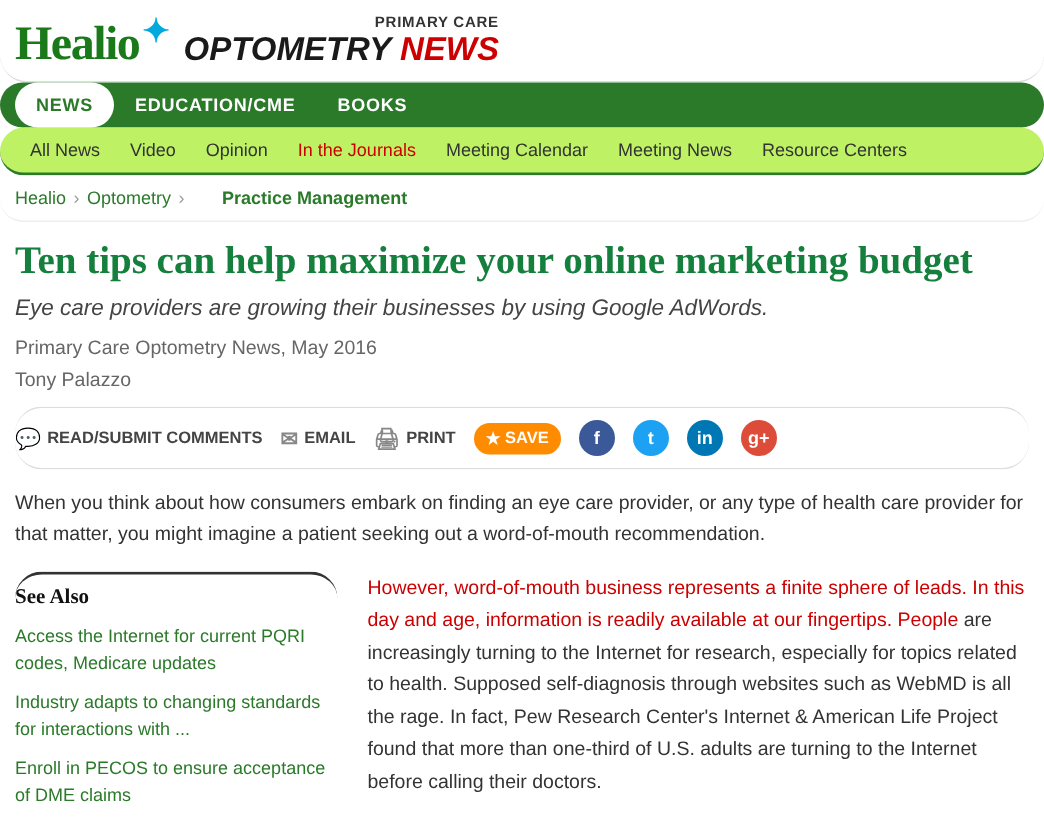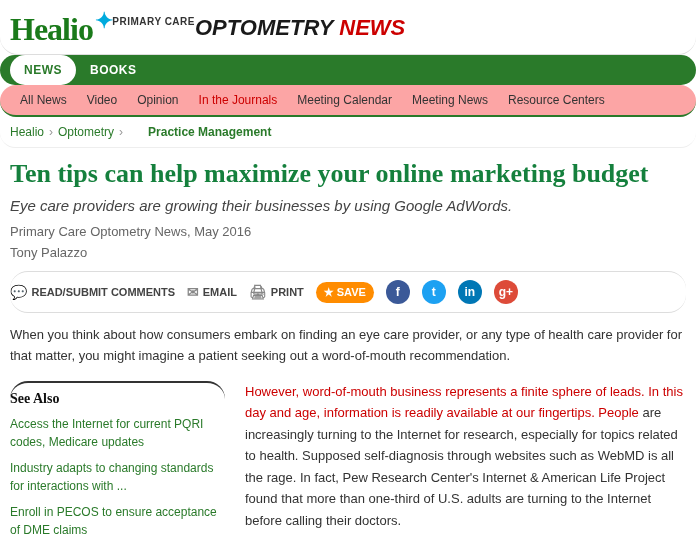--- a/index.html
+++ b/index.html
@@ -2,32 +2,32 @@
 <html><head>
   <meta charset="utf-8">
   <style>
     * { margin: 0; padding: 0; box-sizing: border-box; border-radius: 18px; }
     body { font-family: Arial, sans-serif; font-size: 13px; color: #333; background: #fff; width: 696px; overflow-x: hidden; }
 
     
     .header { display: flex; align-items: center; padding: 8px 10px 6px 10px; border-bottom: 1px solid #ddd; }
     .logo-healio { font-size: 32px; font-weight: bold; color: #1a7a1a; font-family: Georgia, serif; letter-spacing: -1px; }
     .logo-star { color: #00aadd; font-size: 22px; margin-left: 2px; vertical-align: super; }
-    .logo-publication { display: flex; flex-direction: row; line-height: 1.1; text-align: right; }
+    .logo-publication { margin-left: 10px; display: flex; flex-direction: column; line-height: 1.1; text-align: right; }
     .logo-pub-top { font-size: 10px; font-weight: bold; color: #333; letter-spacing: 0.5px; text-transform: uppercase; }
     .logo-pub-bottom { font-size: 22px; font-weight: bold; color: #1a1a1a; text-transform: uppercase; font-style: italic; }
     .logo-pub-news { color: #cc0000; }
 
     
     .main-nav { background: #2a7a2a; display: flex; align-items: center; padding: 0 10px; }
     .main-nav-item { color: #fff; font-size: 12px; font-weight: bold; padding: 8px 14px; text-transform: uppercase; cursor: pointer; letter-spacing: 0.5px; }
     .main-nav-item.active { background: #fff; color: #2a7a2a; }
 
     
-    .sub-nav { display: flex; align-items: center; padding: 0 10px; border-bottom: 2px solid #2a7a2a; background: #fca5a5; }
+    .sub-nav { display: flex; align-items: center; padding: 0 10px; border-bottom: 2px solid #2a7a2a; background: #bef264; }
     .sub-nav-item { font-size: 12px; padding: 8px 10px; color: #333; cursor: pointer; white-space: nowrap; }
     .sub-nav-item.highlighted { color: #cc0000; }
 
     
     .breadcrumb { display: flex; align-items: center; padding: 8px 10px; font-size: 12px; color: #666; border-bottom: 1px solid #eee; }
     .breadcrumb a { color: #2a7a2a; text-decoration: none; cursor: pointer; }
     .breadcrumb-sep { margin: 0 5px; color: #999; }
     .breadcrumb-current { color: #2a7a2a; font-weight: bold; padding-left: 20px; }
 
     
@@ -68,20 +68,21 @@
   <div class="logo-publication">
     <span class="logo-pub-top">PRIMARY CARE</span>
     <span class="logo-pub-bottom">
       <span>OPTOMETRY</span> <span class="logo-pub-news">NEWS</span>
     </span>
   </div>
 </div>
 
 <div class="main-nav">
   <div class="main-nav-item active">NEWS</div>
+  <div class="main-nav-item">EDUCATION/CME</div>
   <div class="main-nav-item">BOOKS</div>
 </div>
 
 <div class="sub-nav">
   <div class="sub-nav-item">All News</div>
   <div class="sub-nav-item">Video</div>
   <div class="sub-nav-item">Opinion</div>
   <div class="sub-nav-item highlighted">In the Journals</div>
   <div class="sub-nav-item">Meeting Calendar</div>
   <div class="sub-nav-item">Meeting News</div>

